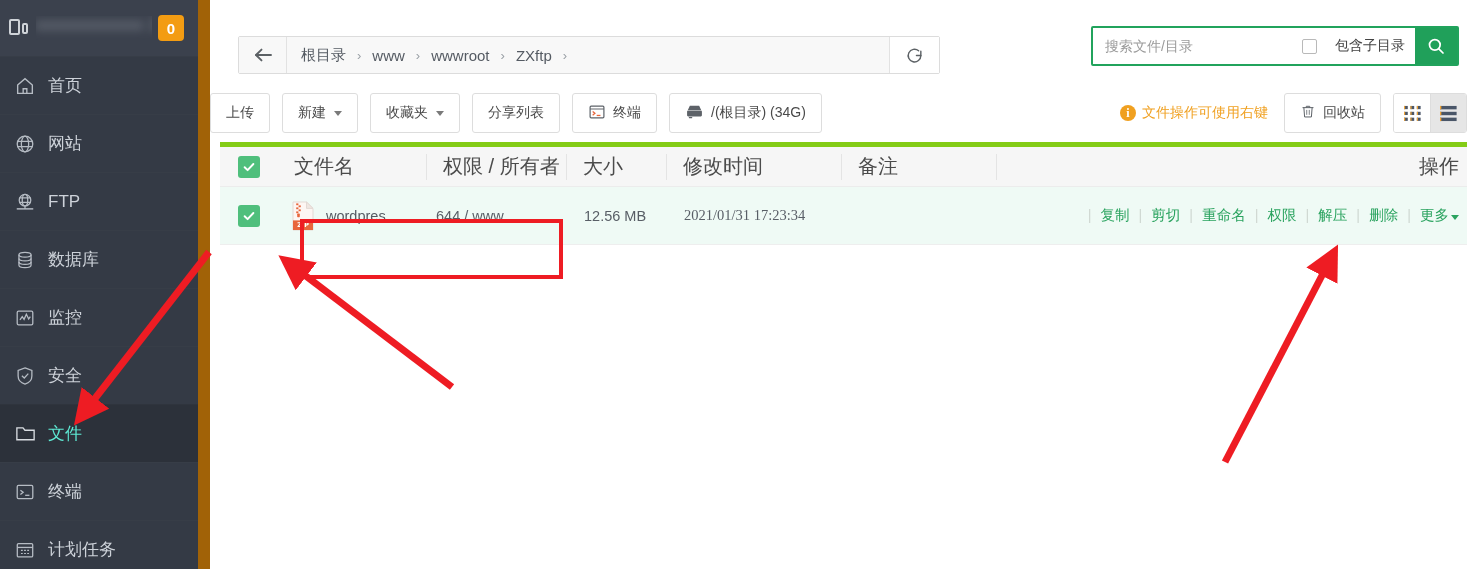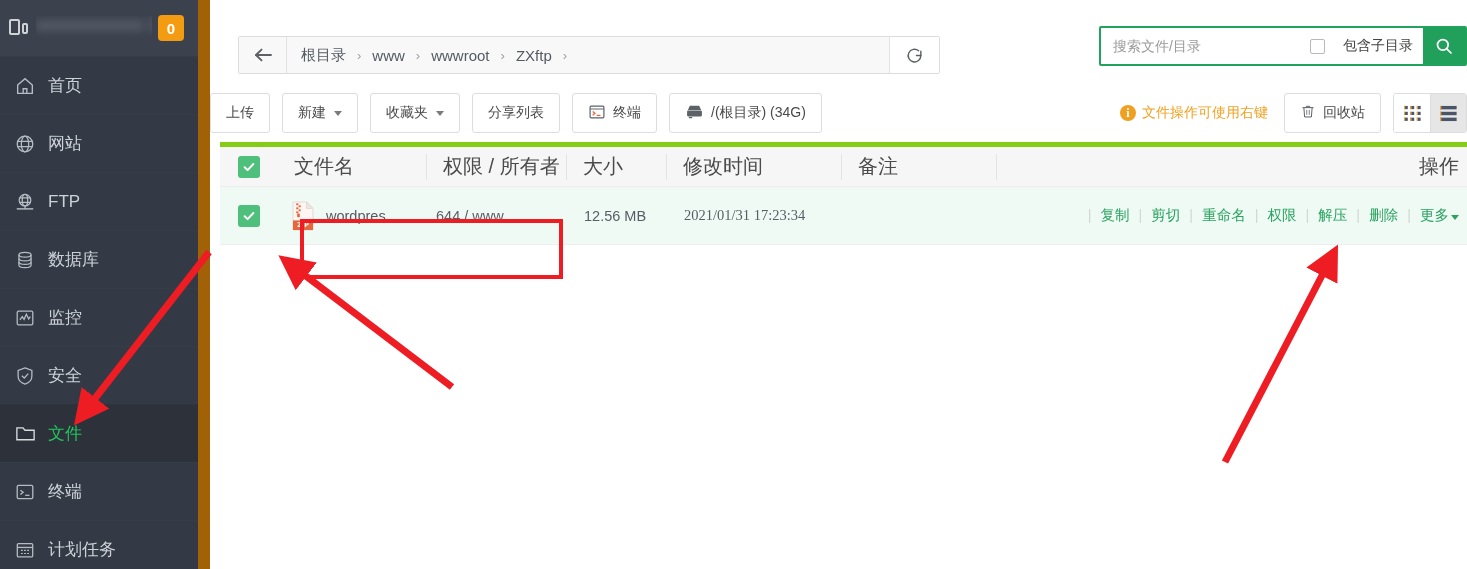--- a/index.html
+++ b/index.html
@@ -69,21 +69,21 @@
     height: 58px;
     display: flex; align-items: center;
     padding-left: 8px;
     color: #cdd2d9;
     font-size: 17px;
     cursor: pointer;
     border-top: 1px solid rgba(255,255,255,0.015);
   }
   .nav-item.active {
     background: #2c313a;
-    color: #22c55e;
+    color: #5eead4;
   }
   .nav-ico {
     width: 34px; height: 26px; flex: 0 0 34px;
     margin-right: 6px;
     display: flex; align-items: center; justify-content: center;
   }
   .nav-ico svg { display: block; }
   .nav-label { line-height: 1; }
 
   
@@ -140,21 +140,21 @@
   #refreshbtn {
     width: 50px;
     border-left: 1px solid #e2e2e2;
     background: #ffffff;
     display: flex; align-items: center; justify-content: center;
     cursor: pointer;
   }
 
   #searchwrap {
     position: absolute;
-    right: 0px; top: 26px;
+    right: 8px; top: 26px;
     display: flex; align-items: stretch;
     height: 40px;
     border: 2px solid #21a35c;
     border-radius: 2px;
     width: 368px;
     background: #fff;
   }
   #searchinput {
     flex: 1 1 auto;
     border: none; outline: none;

